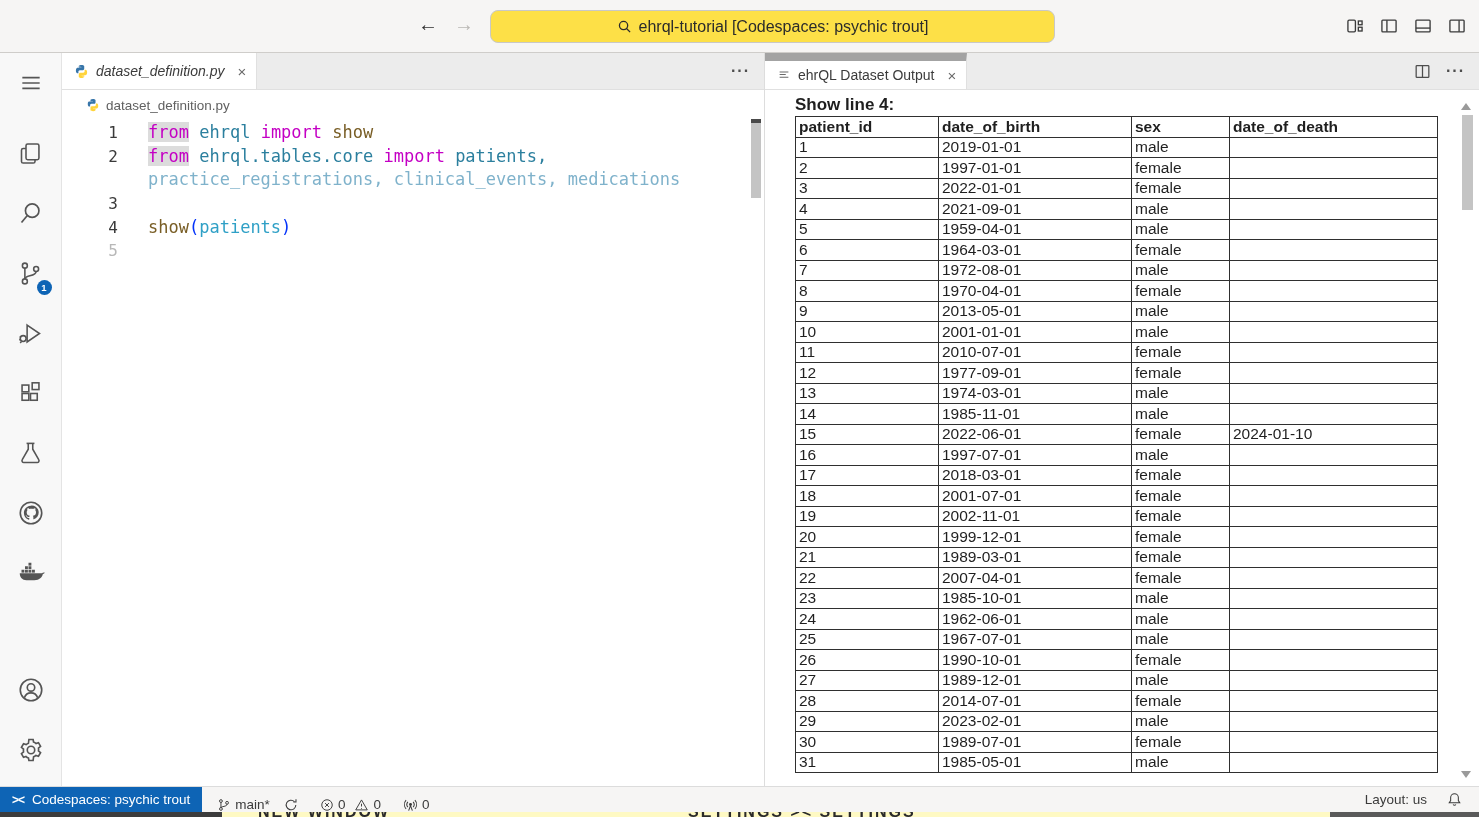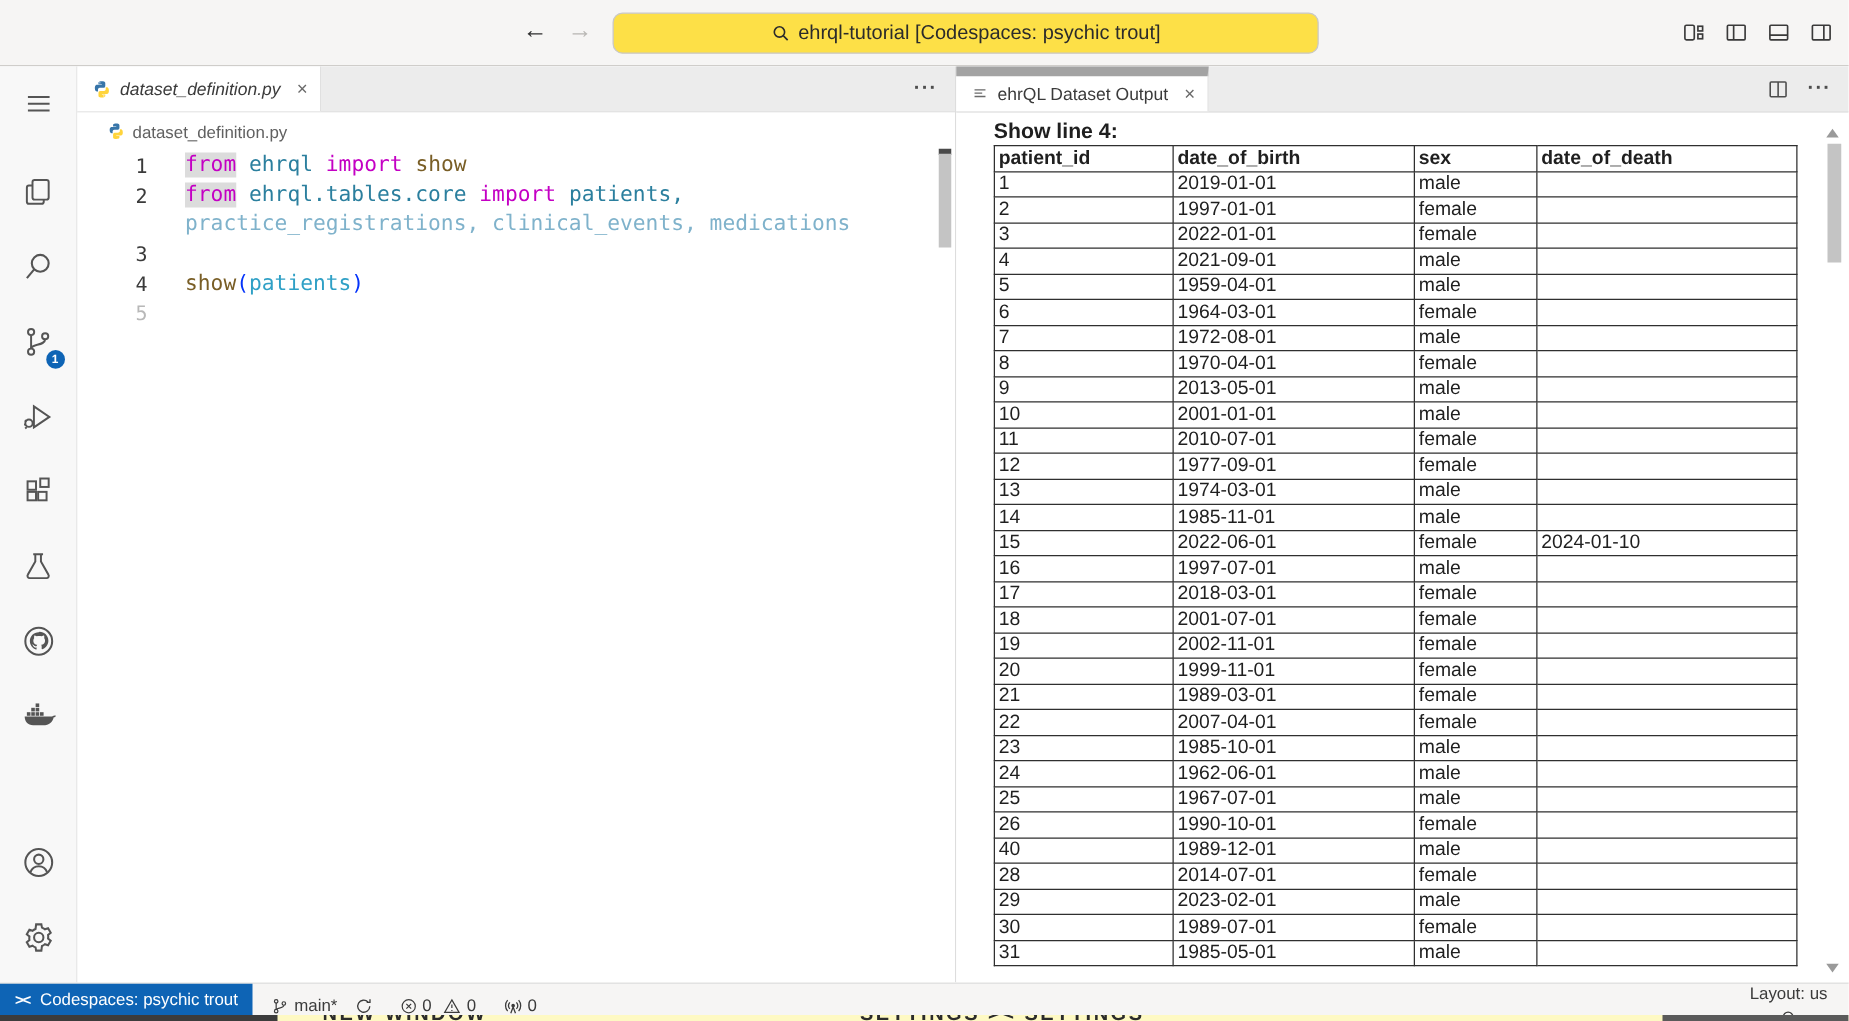--- a/index.html
+++ b/index.html
@@ -80,21 +80,21 @@
     border-left:5px solid transparent; border-right:5px solid transparent; border-top:7px solid #9a9a9a; cursor:pointer; }
 
   
   .statusbar { height:26px; background:#f6f5f4; border-top:1px solid #dcdcdc; display:flex;
     align-items:stretch; font-size:13.5px; color:#3b3b3b; }
   .sb-remote { background:#0e64b5; color:#fff; display:flex; align-items:center; gap:8px;
     padding:0 12px; cursor:pointer; }
   .sb-remote .gl { font-weight:bold; letter-spacing:-1px; font-size:12px; }
   .sb-item { display:flex; align-items:center; gap:4px; padding:0 7px; cursor:pointer; }
   .sb-group { display:flex; align-items:flex-end; margin-left:8px; }
-  .sb-right { margin-left:auto; display:flex; align-items:center; gap:6px; padding-right:10px;flex-direction:column; }
+  .sb-right { margin-left:auto; display:flex; align-items:center; gap:6px; padding-right:10px; }
 
   
   .bottomstrip { position:relative; height:5px; background:#fef9c3; overflow:hidden; }
   .bs-dark-left { position:absolute; left:0; top:0; width:222px; height:5px; background:#3c3c3c; }
   .bs-dark-right { position:absolute; left:1330px; top:0; width:149px; height:5px; background:#5a5a5a; }
   .bs-text { position:absolute; top:-9px; font-size:16px; font-weight:bold; color:#2b2b2b; letter-spacing:2px; }
   .bs-text.l { left:258px; }
   .bs-text.r { left:688px; }
 </style>
 </head>
@@ -417,21 +417,21 @@
             <td></td>
           </tr>
           <tr>
             <td>19</td>
             <td>2002-11-01</td>
             <td>female</td>
             <td></td>
           </tr>
           <tr>
             <td>20</td>
-            <td>1999-11-01</td>
+            <td>1999-12-01</td>
             <td>female</td>
             <td></td>
           </tr>
           <tr>
             <td>21</td>
             <td>1989-03-01</td>
             <td>female</td>
             <td></td>
           </tr>
           <tr>
@@ -458,21 +458,21 @@
             <td>male</td>
             <td></td>
           </tr>
           <tr>
             <td>26</td>
             <td>1990-10-01</td>
             <td>female</td>
             <td></td>
           </tr>
           <tr>
-            <td>40</td>
+            <td>27</td>
             <td>1989-12-01</td>
             <td>male</td>
             <td></td>
           </tr>
           <tr>
             <td>28</td>
             <td>2014-07-01</td>
             <td>female</td>
             <td></td>
           </tr>

